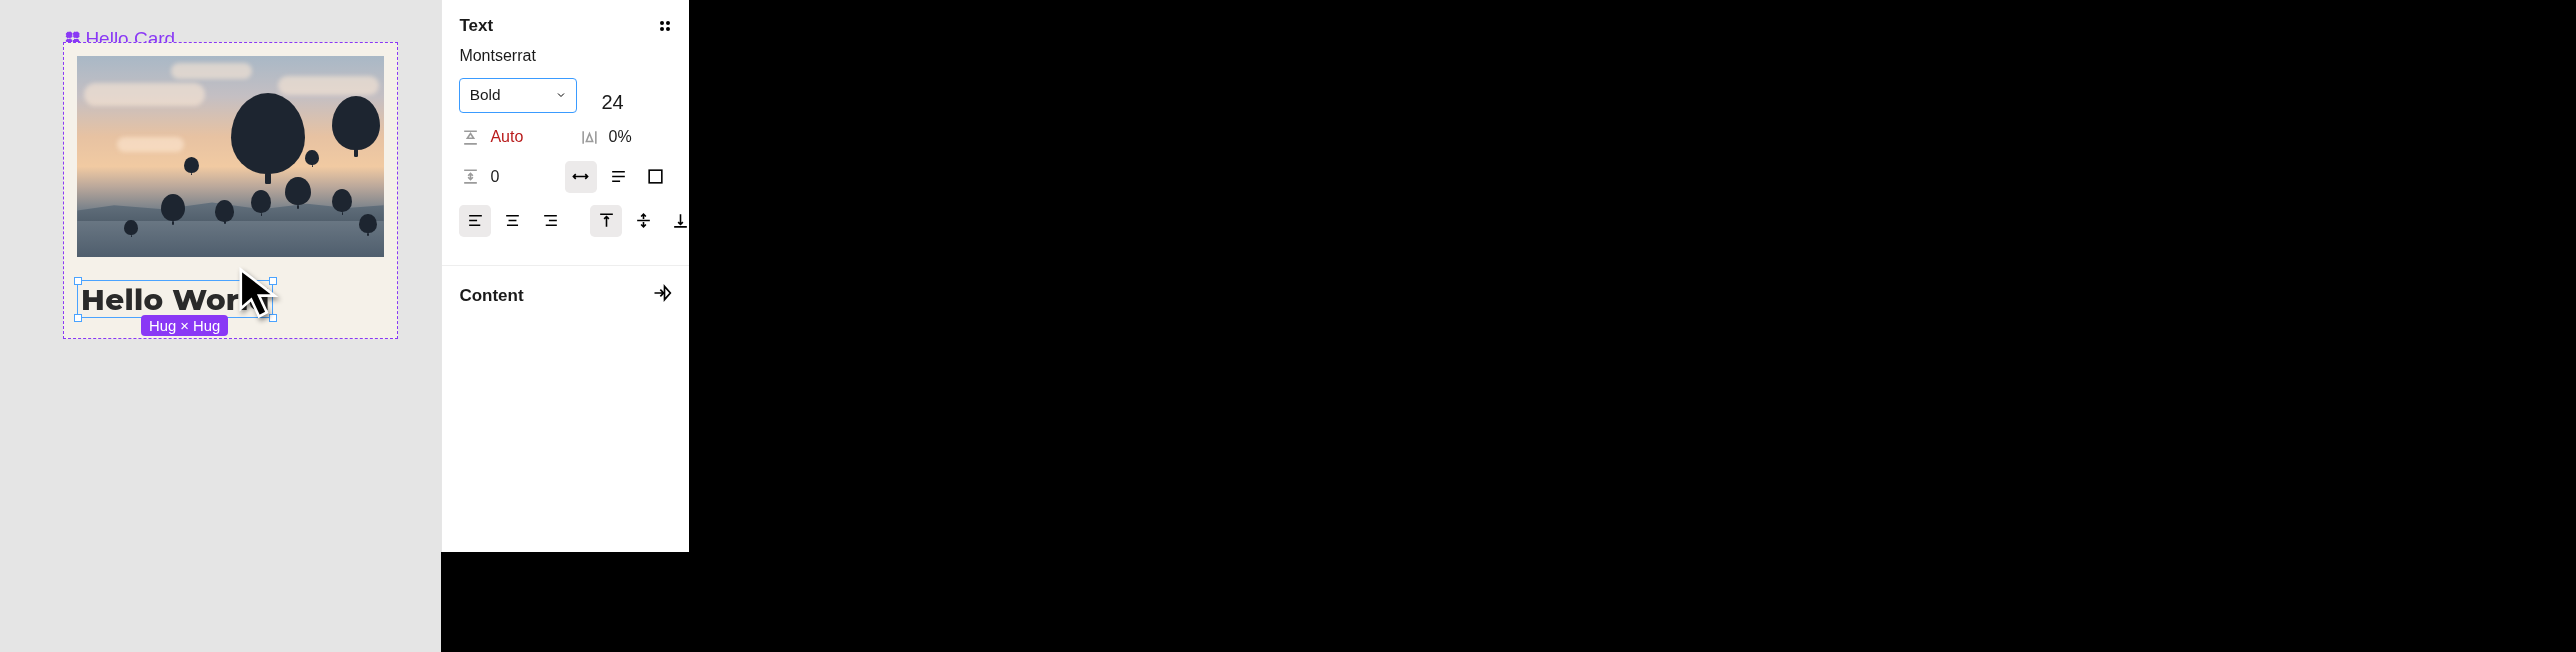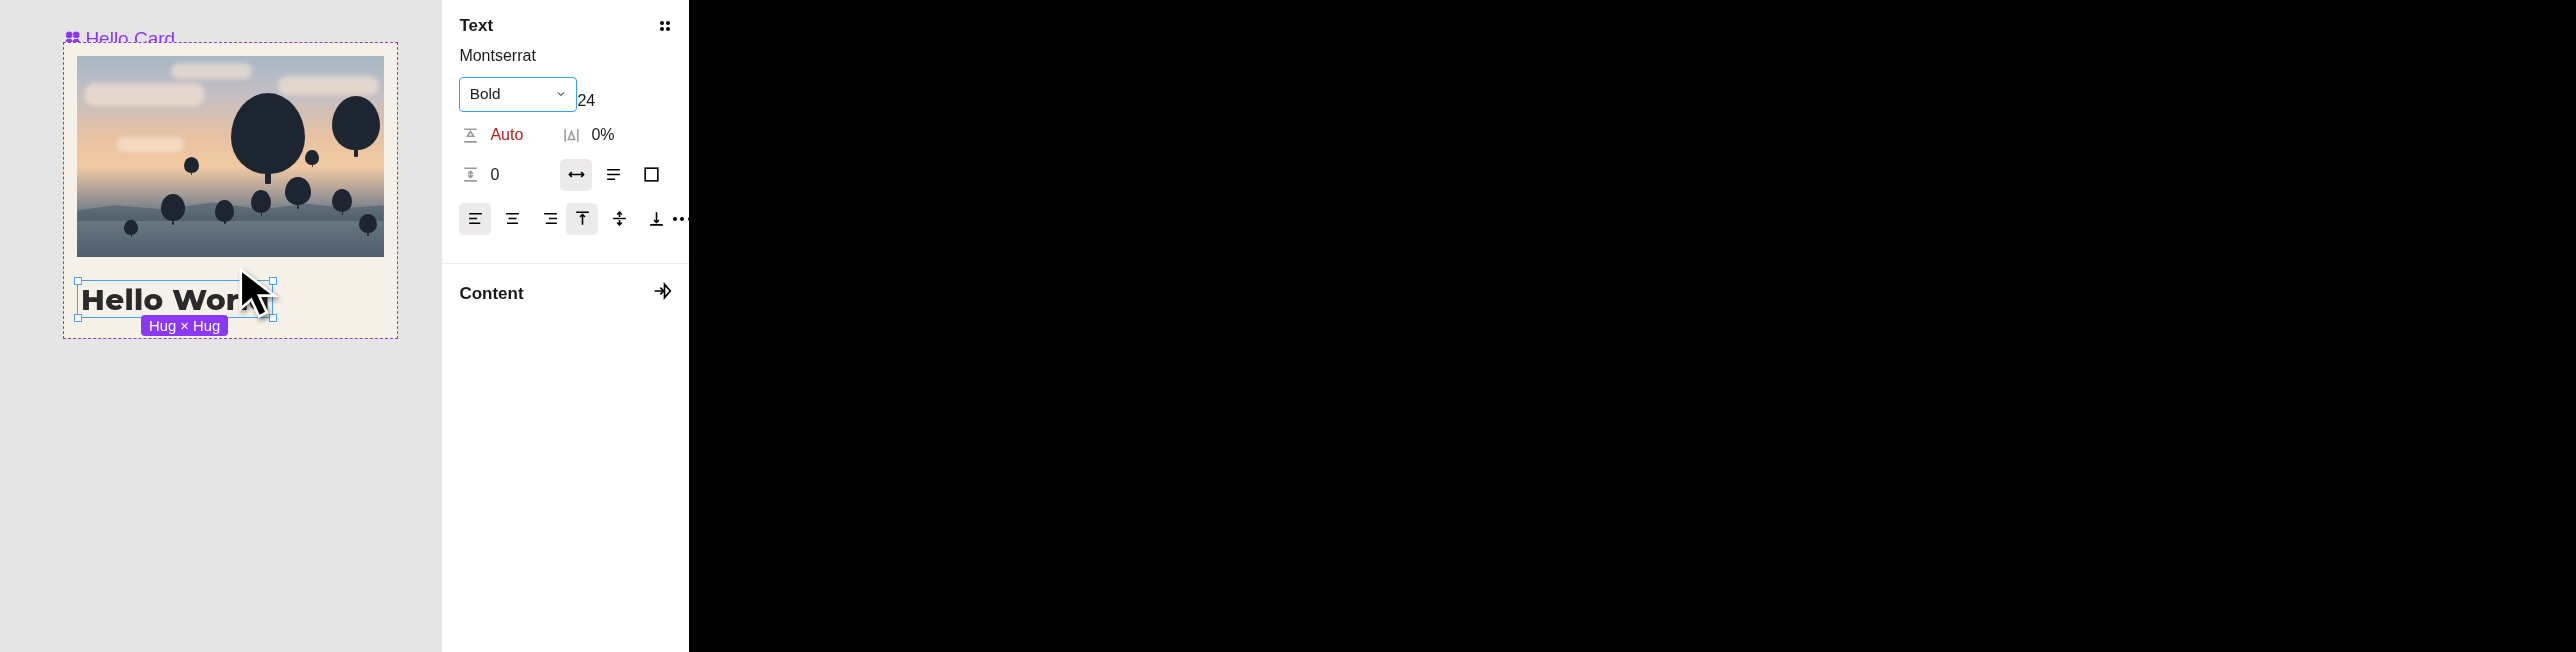--- a/index.html
+++ b/index.html
@@ -87,48 +87,48 @@
   }
 
   .cursor {
     position:absolute; left: 238px; top: 267px;
     width: 42px; height: 52px; pointer-events:none;
     filter: drop-shadow(2px 3.4px 2.7px rgba(0,0,0,.45));
   }
 
   
   .panel {
-    width: 248px; height:652px; background:#fff; flex:0 0 248px;
+    width: 248px; height:552px; background:#fff; flex:0 0 248px;
     border-left:0.7px solid #e6e6e6; font-size:16px; color:#1a1a1a;
     display:flex; flex-direction:column;
   }
   .panel-section { padding: 16px 17.4px; border-bottom:0.7px solid #eee; }
   .panel-head { display:flex; align-items:center; justify-content:space-between; margin-bottom:10.7px;}
   .panel-title { font-weight:700; font-size:17px; }
   .drag-dots {
     width:13.4px; height:13.4px; position:relative;
   }
   .drag-dots span { position:absolute; width:4px;height:4px;background:#000;border-radius:50%; }
   .drag-dots span:nth-child(1){left:1.3px;top:1.3px}
   .drag-dots span:nth-child(2){right:1.3px;top:1.3px}
   .drag-dots span:nth-child(3){left:1.3px;bottom:1.3px}
   .drag-dots span:nth-child(4){right:1.3px;bottom:1.3px}
 
   .font-family { font-size:16px; margin-bottom:12px; }
 
-  .row { display:flex; align-items:center; gap:0; margin-bottom:12px; }
+  .row { display:flex; align-items:center; gap:24px; margin-bottom:12px; }
 
   .weight-select {
     flex:0 0 118px; height:35px; border:1.3px solid #3a9bff; border-radius:4px;
     display:flex; align-items:center; justify-content:space-between;
     padding:0 9.4px; font-size:15.4px;
   }
   .chev { width:12px; }
 
-  .size-val { font-size:16px;margin-top:14px; }
+  .size-val { font-size:20px;margin-top:14px; }
 
   .prop-pair { display:flex; align-items:center; gap:8px; width:101px; }
   .icon-slot { width:23px; height:23px; display:flex; align-items:center; justify-content:center; }
   .icon-slot svg { width:19px; height:19px; }
   .muted { color:#9b9b9b; }
   .muted svg { stroke:#9b9b9b; }
 
   .btnrow { display:flex; gap:5.4px; }
   .iconbtn {
     width:32px;height:32px;border-radius:4.7px;

